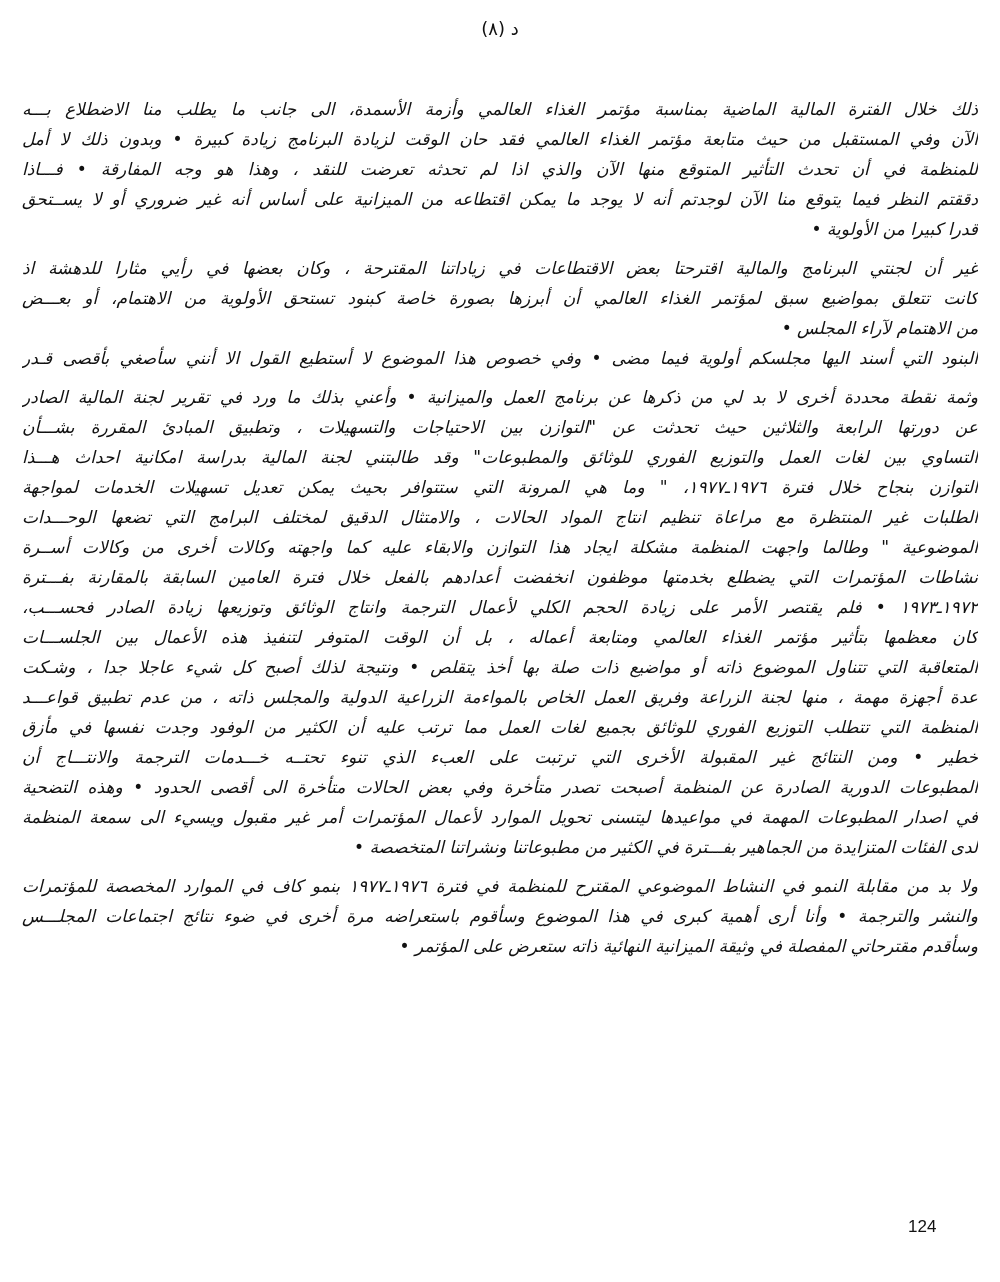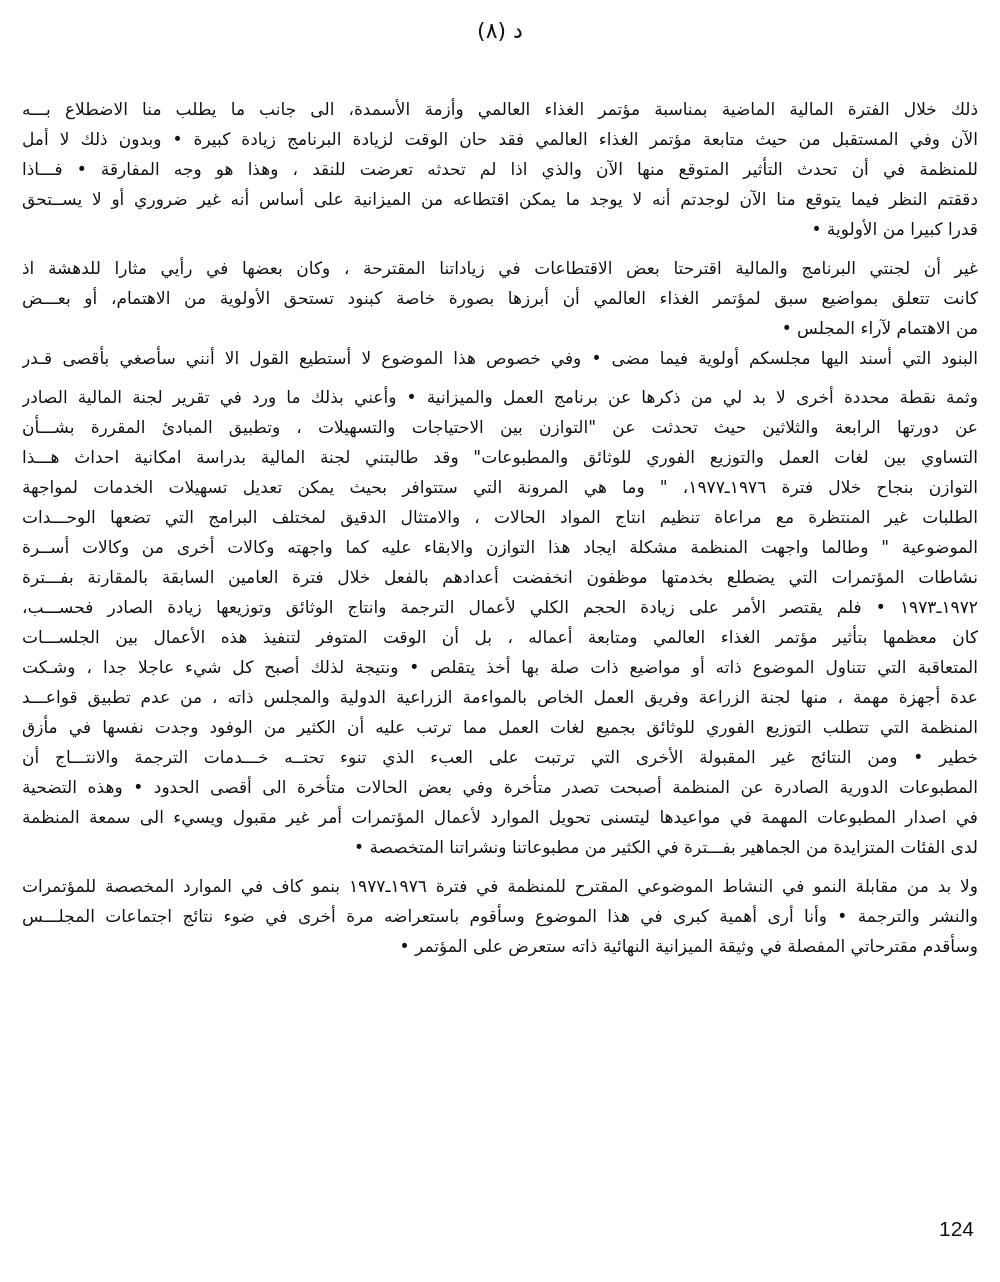--- a/index.html
+++ b/index.html
@@ -2,35 +2,36 @@
 <html><head>
 <meta charset="utf-8">
 <style>
   html, body { margin: 0; padding: 0; background: #ffffff; }
   body {
     width: 1000px; height: 1282px; position: relative; overflow: hidden;
     font-family: "DejaVu Sans", sans-serif; color: #111111;
   }
   .page-header {
     position: absolute; top: 18px; left: 0; width: 1000px;
-    text-align: center; font-size: 22px; direction: rtl;
+    text-align: center; font-size: 18px; direction: rtl;
   }
   .content {
     position: absolute; top: 94px; left: 22px; width: 956px;
     direction: rtl;
   }
   .para { margin: 0 0 9px 0; }
   .line {
     display: block; font-size: 17px; line-height: 30px; height: 30px;
     text-align: justify; text-align-last: justify; white-space: nowrap;
     overflow: hidden;
+    font-style: italic;
   }
   .line.last { text-align-last: right; }
   .page-number {
-    position: absolute; top: 1217px; left: 939px; font-size: 21px;
+    position: absolute; top: 1217px; left: 908px; font-size: 17px;
     font-family: "Liberation Sans", sans-serif;
   }
 </style>
 </head>
 <body>
 
 <div class="page-header">د (٨)</div>
 
 <div class="content">
   <div class="para">

